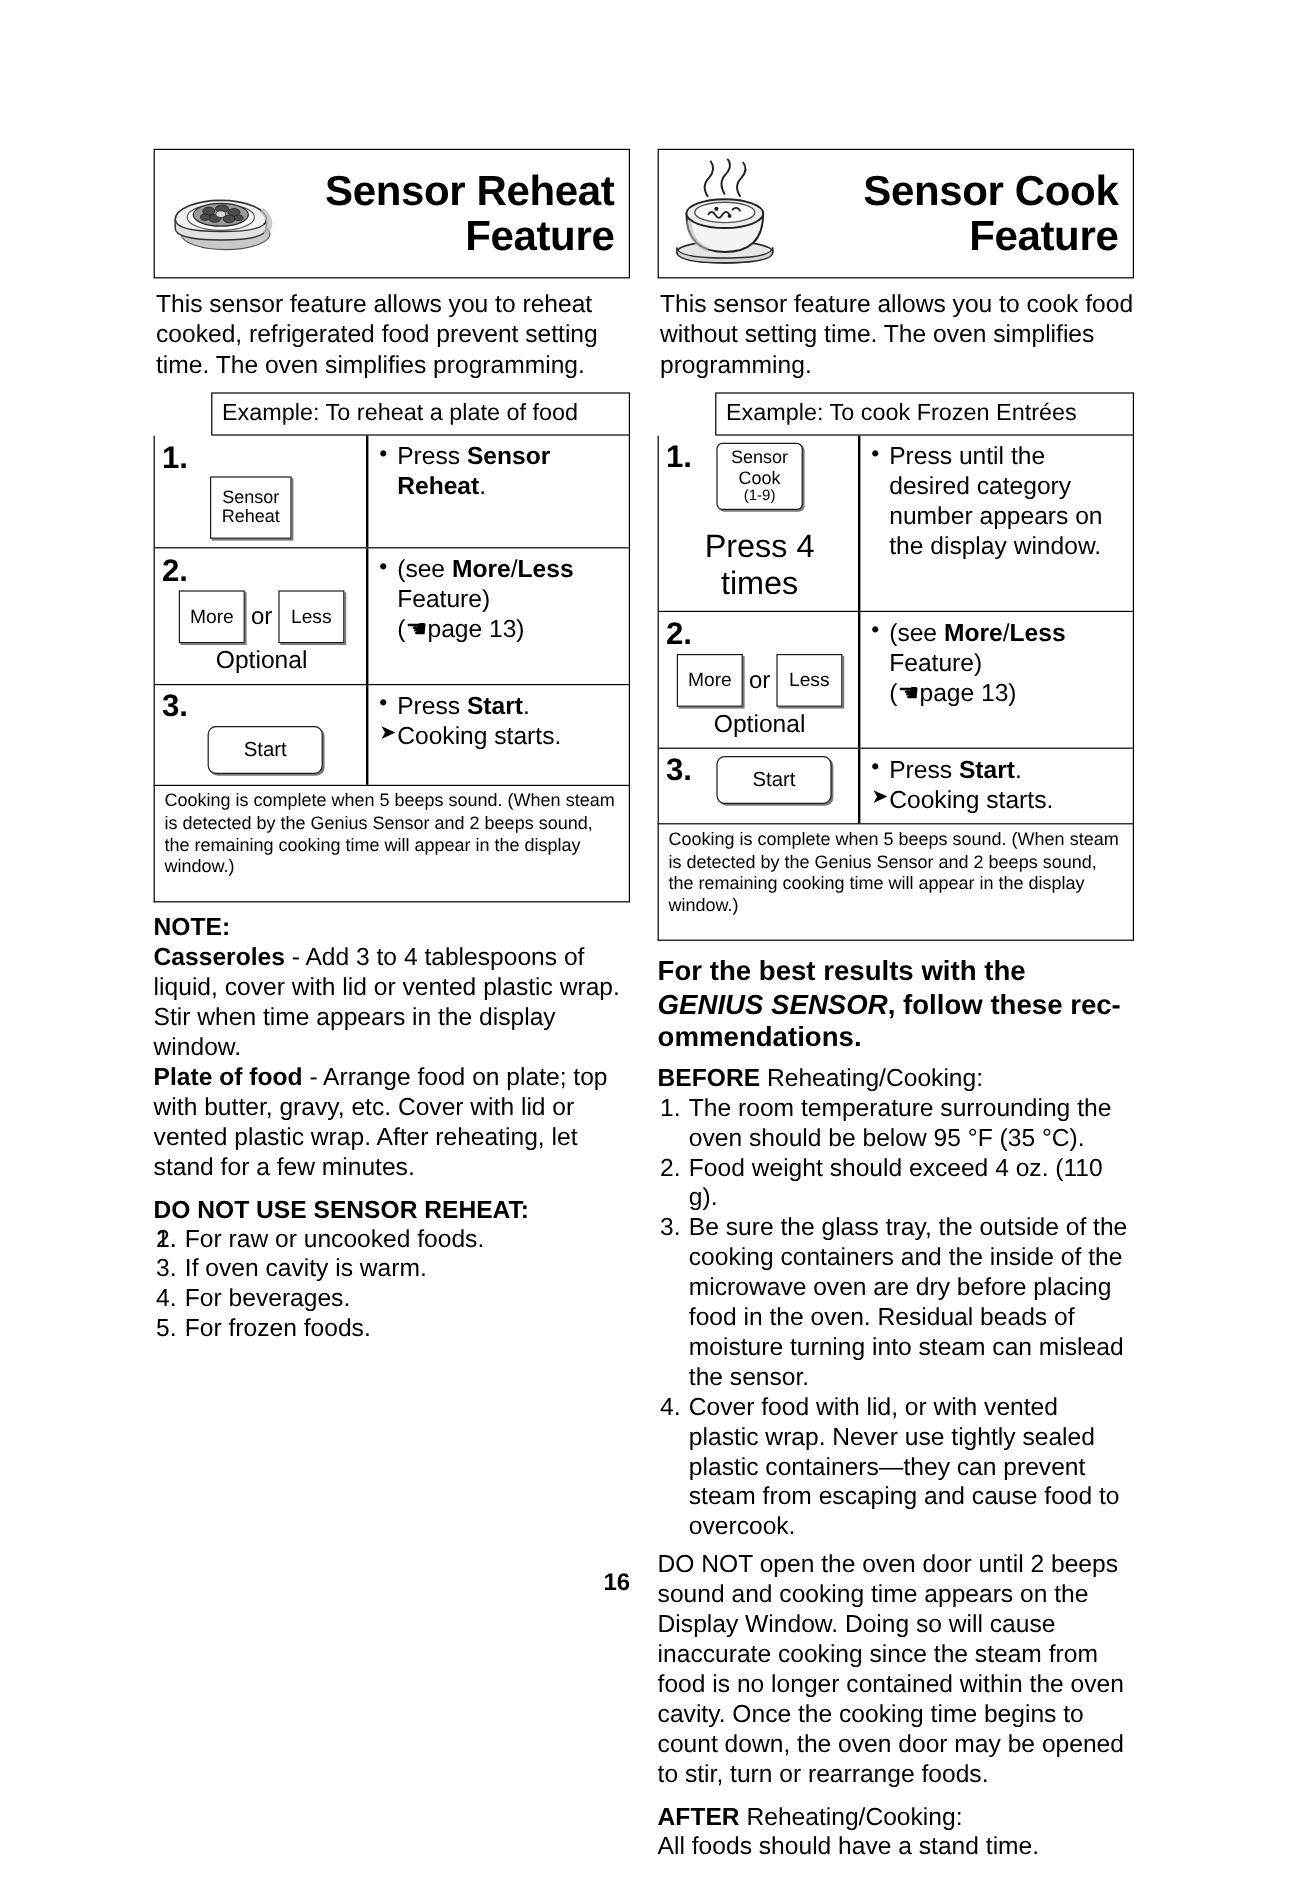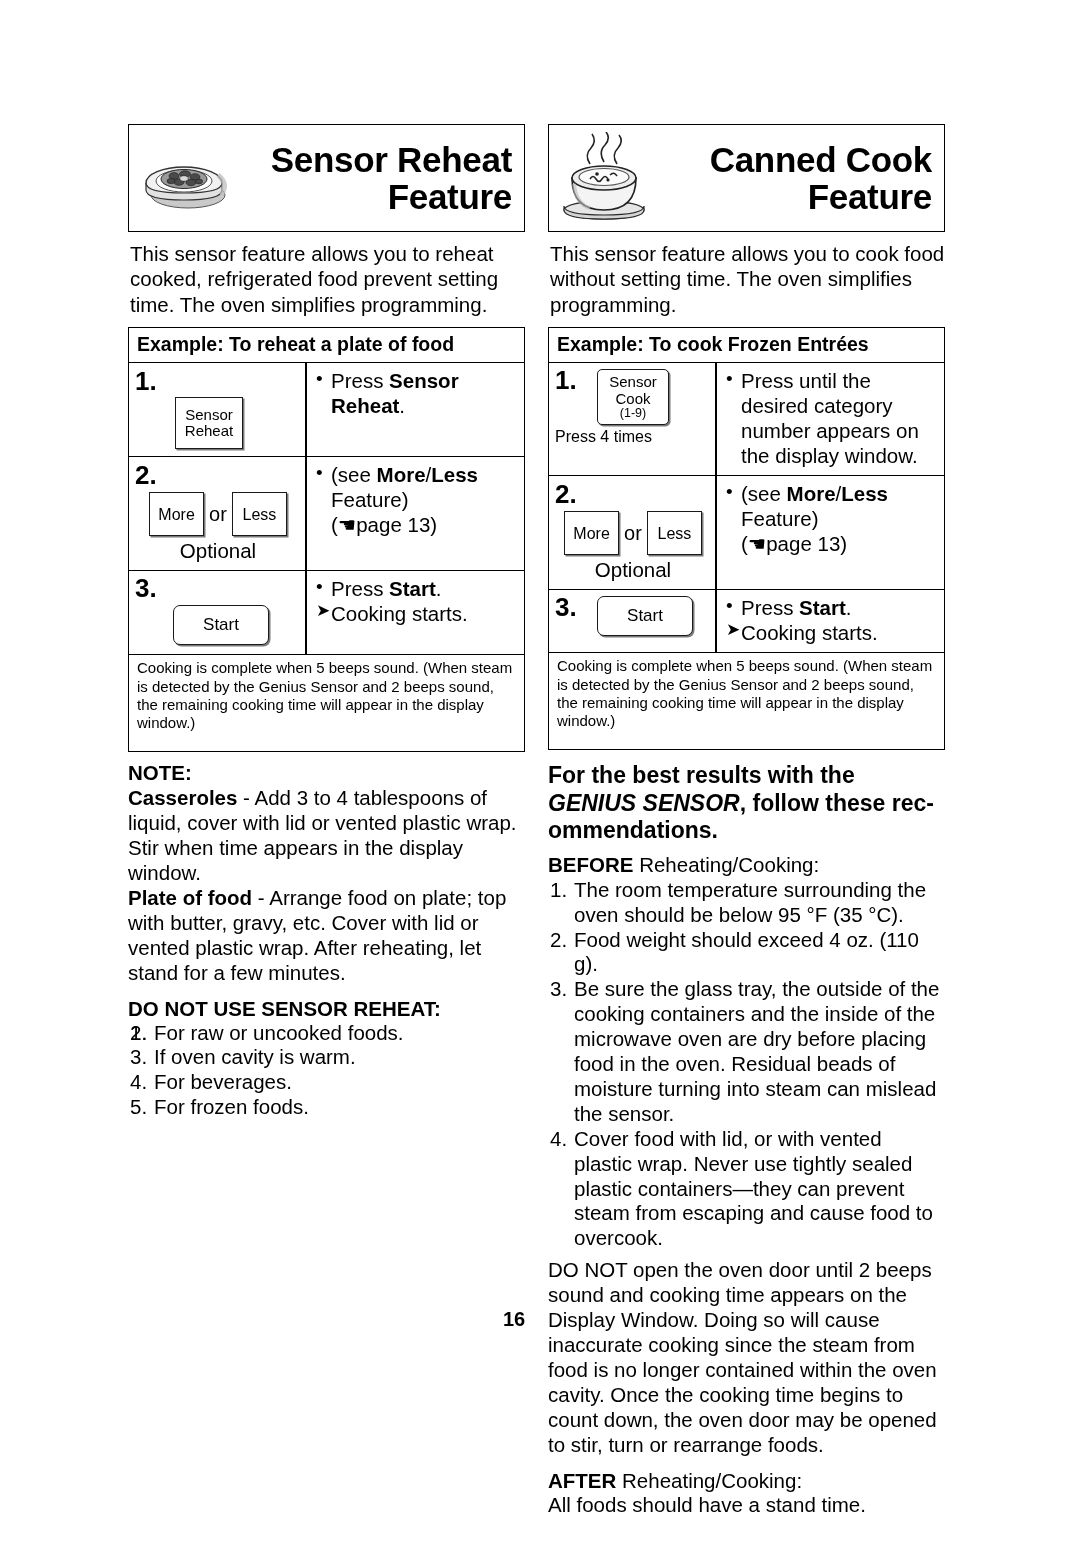--- a/index.html
+++ b/index.html
@@ -63,23 +63,24 @@
   .intro {
     font-size: 20.5px;
     line-height: 1.24;
     margin: 9px 0 10px 2px;
   }
 
   
   .example-bar {
     border: 1.5px solid #000;
     font-size: 19.5px;
-    font-weight: bold;
+    font-weight: normal;
     padding: 5px 17px 6px 8px;
     box-sizing: border-box;
+    margin-left: 48px;
   }
 
   
   .steps {
     border: 1.5px solid #000;
     border-top: none;
     box-sizing: border-box;
   }
   .step-row {
     display: flex;
@@ -156,22 +157,23 @@
     height: 56px;
     border-radius: 5px;
     display: flex;
     flex-direction: column;
     align-items: center;
     justify-content: center;
     margin: 1px 0 0 44px;
   }
   .btn-sensor-cook .small { font-size: 12.5px; text-align: right; }
   .press4 {
-    font-size: 16px;
-    margin-top: 3px;
+    font-size: 27px;
+    margin-top: 15px;
+    text-align: center;
   }
   .moreless-row {
     display: flex;
     align-items: center;
     justify-content: center;
     gap: 2px;
     margin-top: 4px;
   }
   .btn-ml {
     width: 55px;
@@ -401,21 +403,21 @@
             <g stroke="#222" stroke-width="1.5" fill="none">
               <path d="M34 47 q3 -5 6 0 q3 5 6 0 q3 -5 6 0"></path>
               <path d="M54 43 q4 -4 7 1"></path>
             </g>
             <circle cx="41" cy="42" r="1.8" fill="#222"></circle>
             <circle cx="52" cy="48" r="1.6" fill="#222"></circle>
             <path d="M18 52 q2 20 16 24" stroke="#bbb" stroke-width="4" fill="none" opacity="0.6"></path>
           </svg>
         </div>
         <div class="banner-title">
-          <span>Canned Cook</span>
+          <span>Sensor Cook</span>
           <span class="l2">Feature</span>
         </div>
       </div>
 
       <p class="intro">This sensor feature allows you to cook food without setting time. The oven simplifies programming.</p>
 
       <div class="example-bar">Example: To cook Frozen Entrées</div>
 
       <div class="steps">
 

